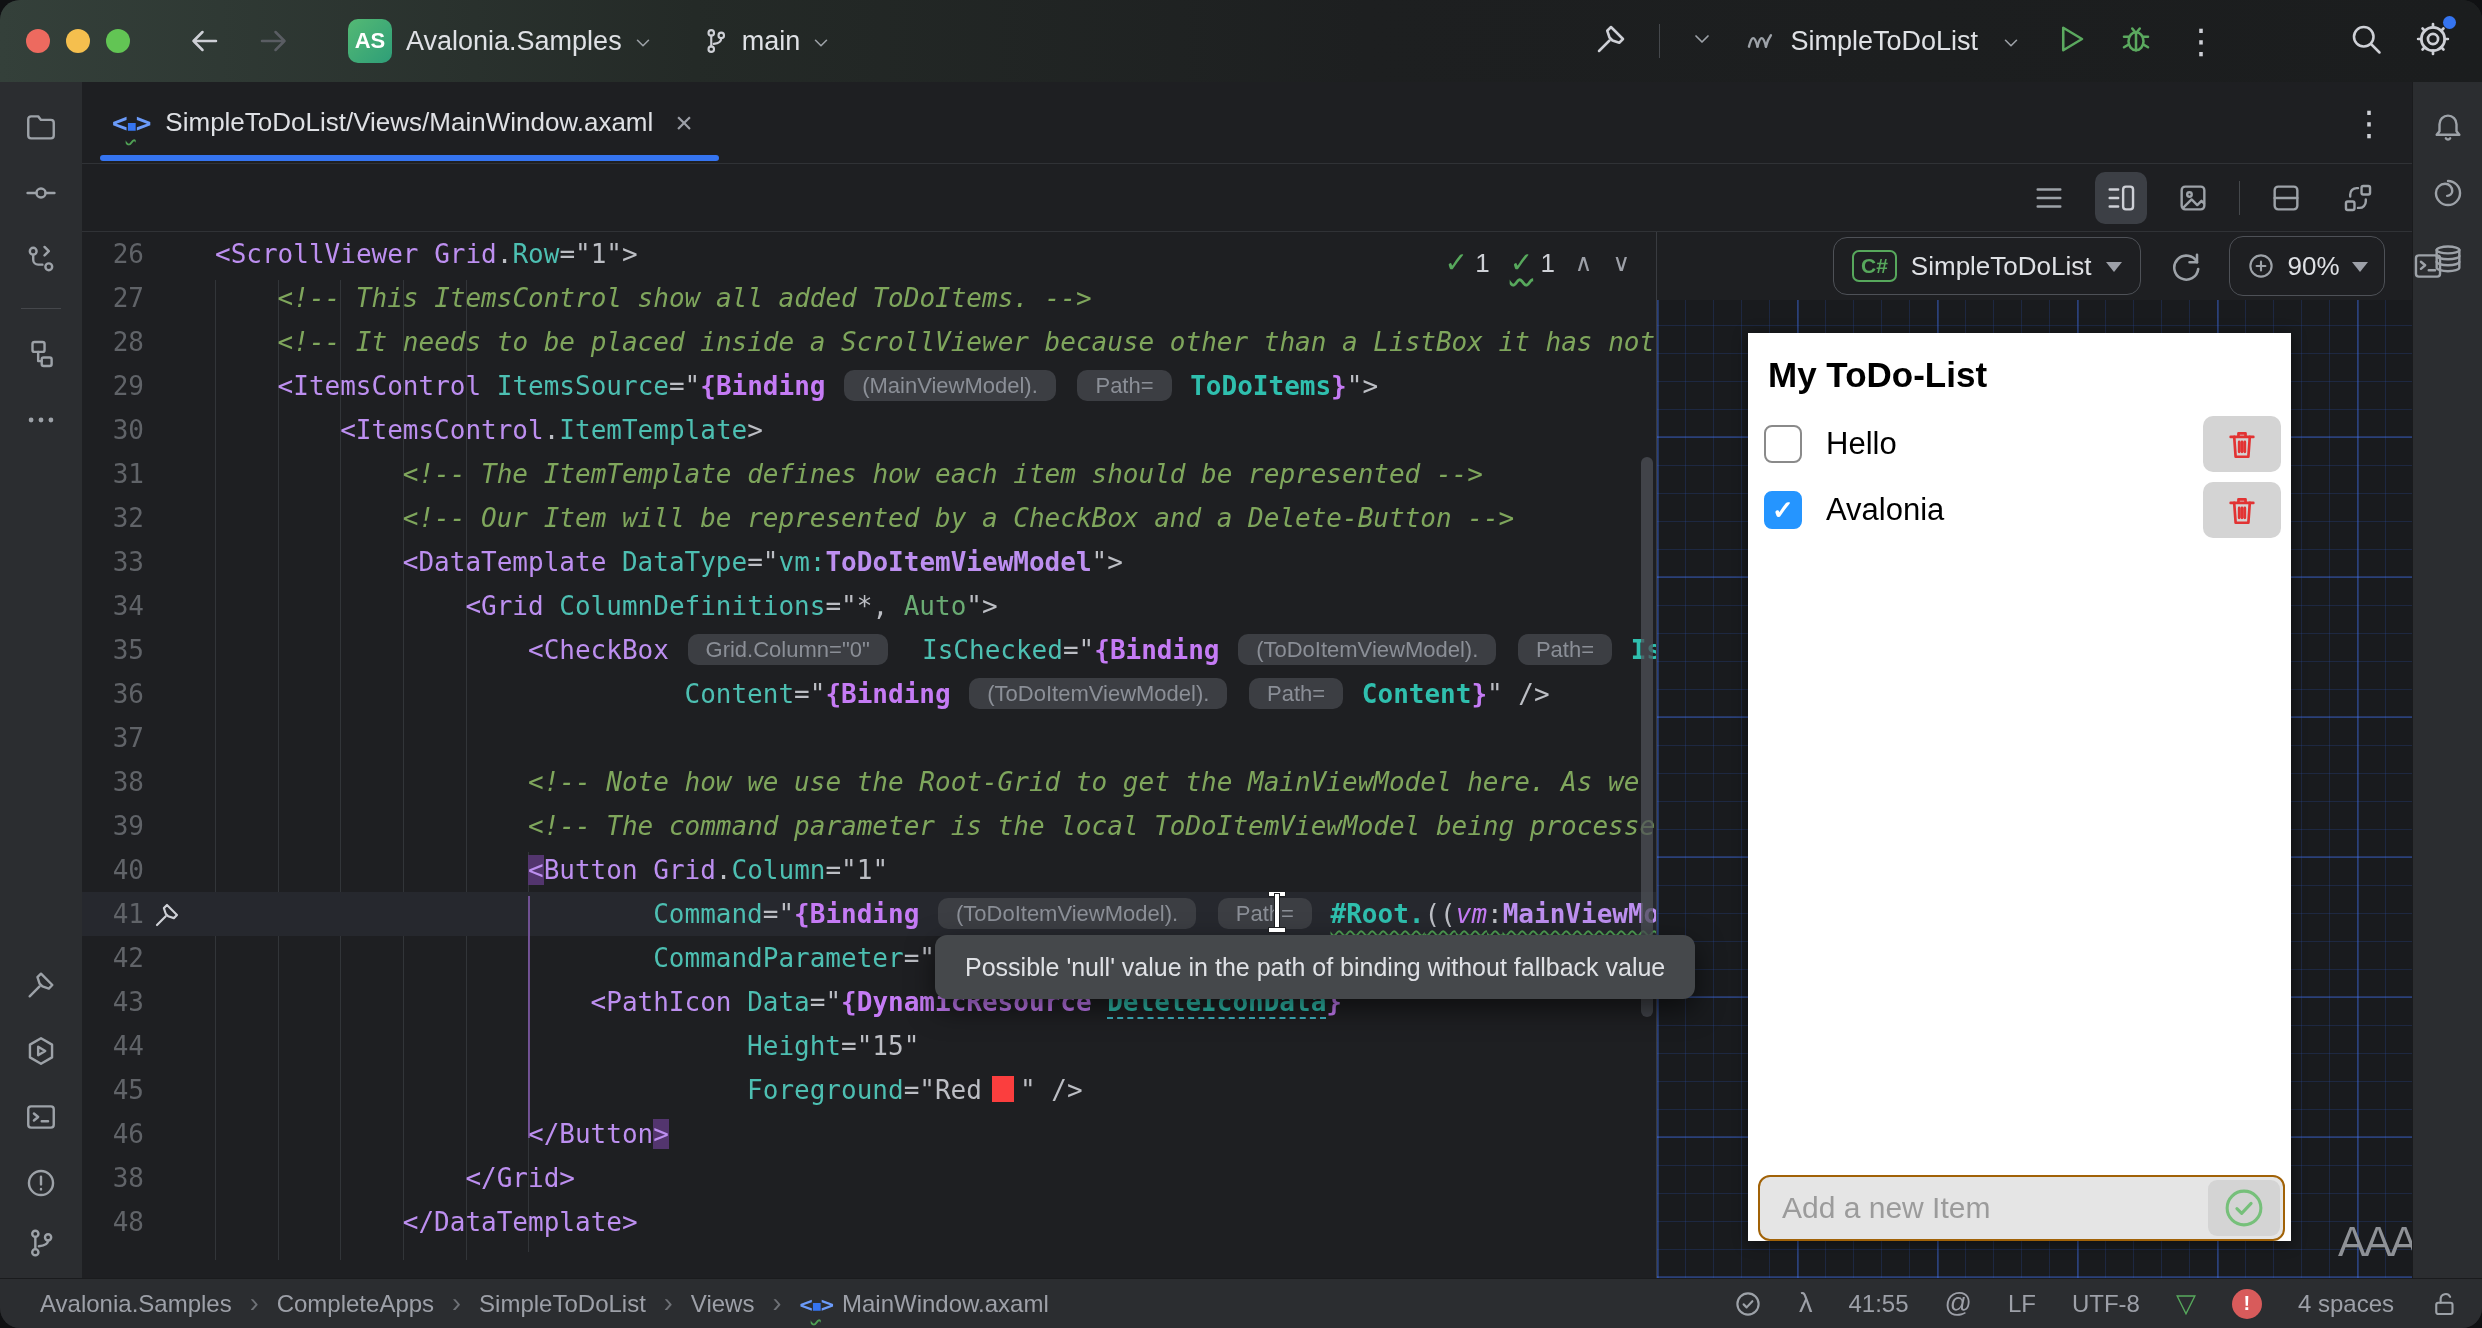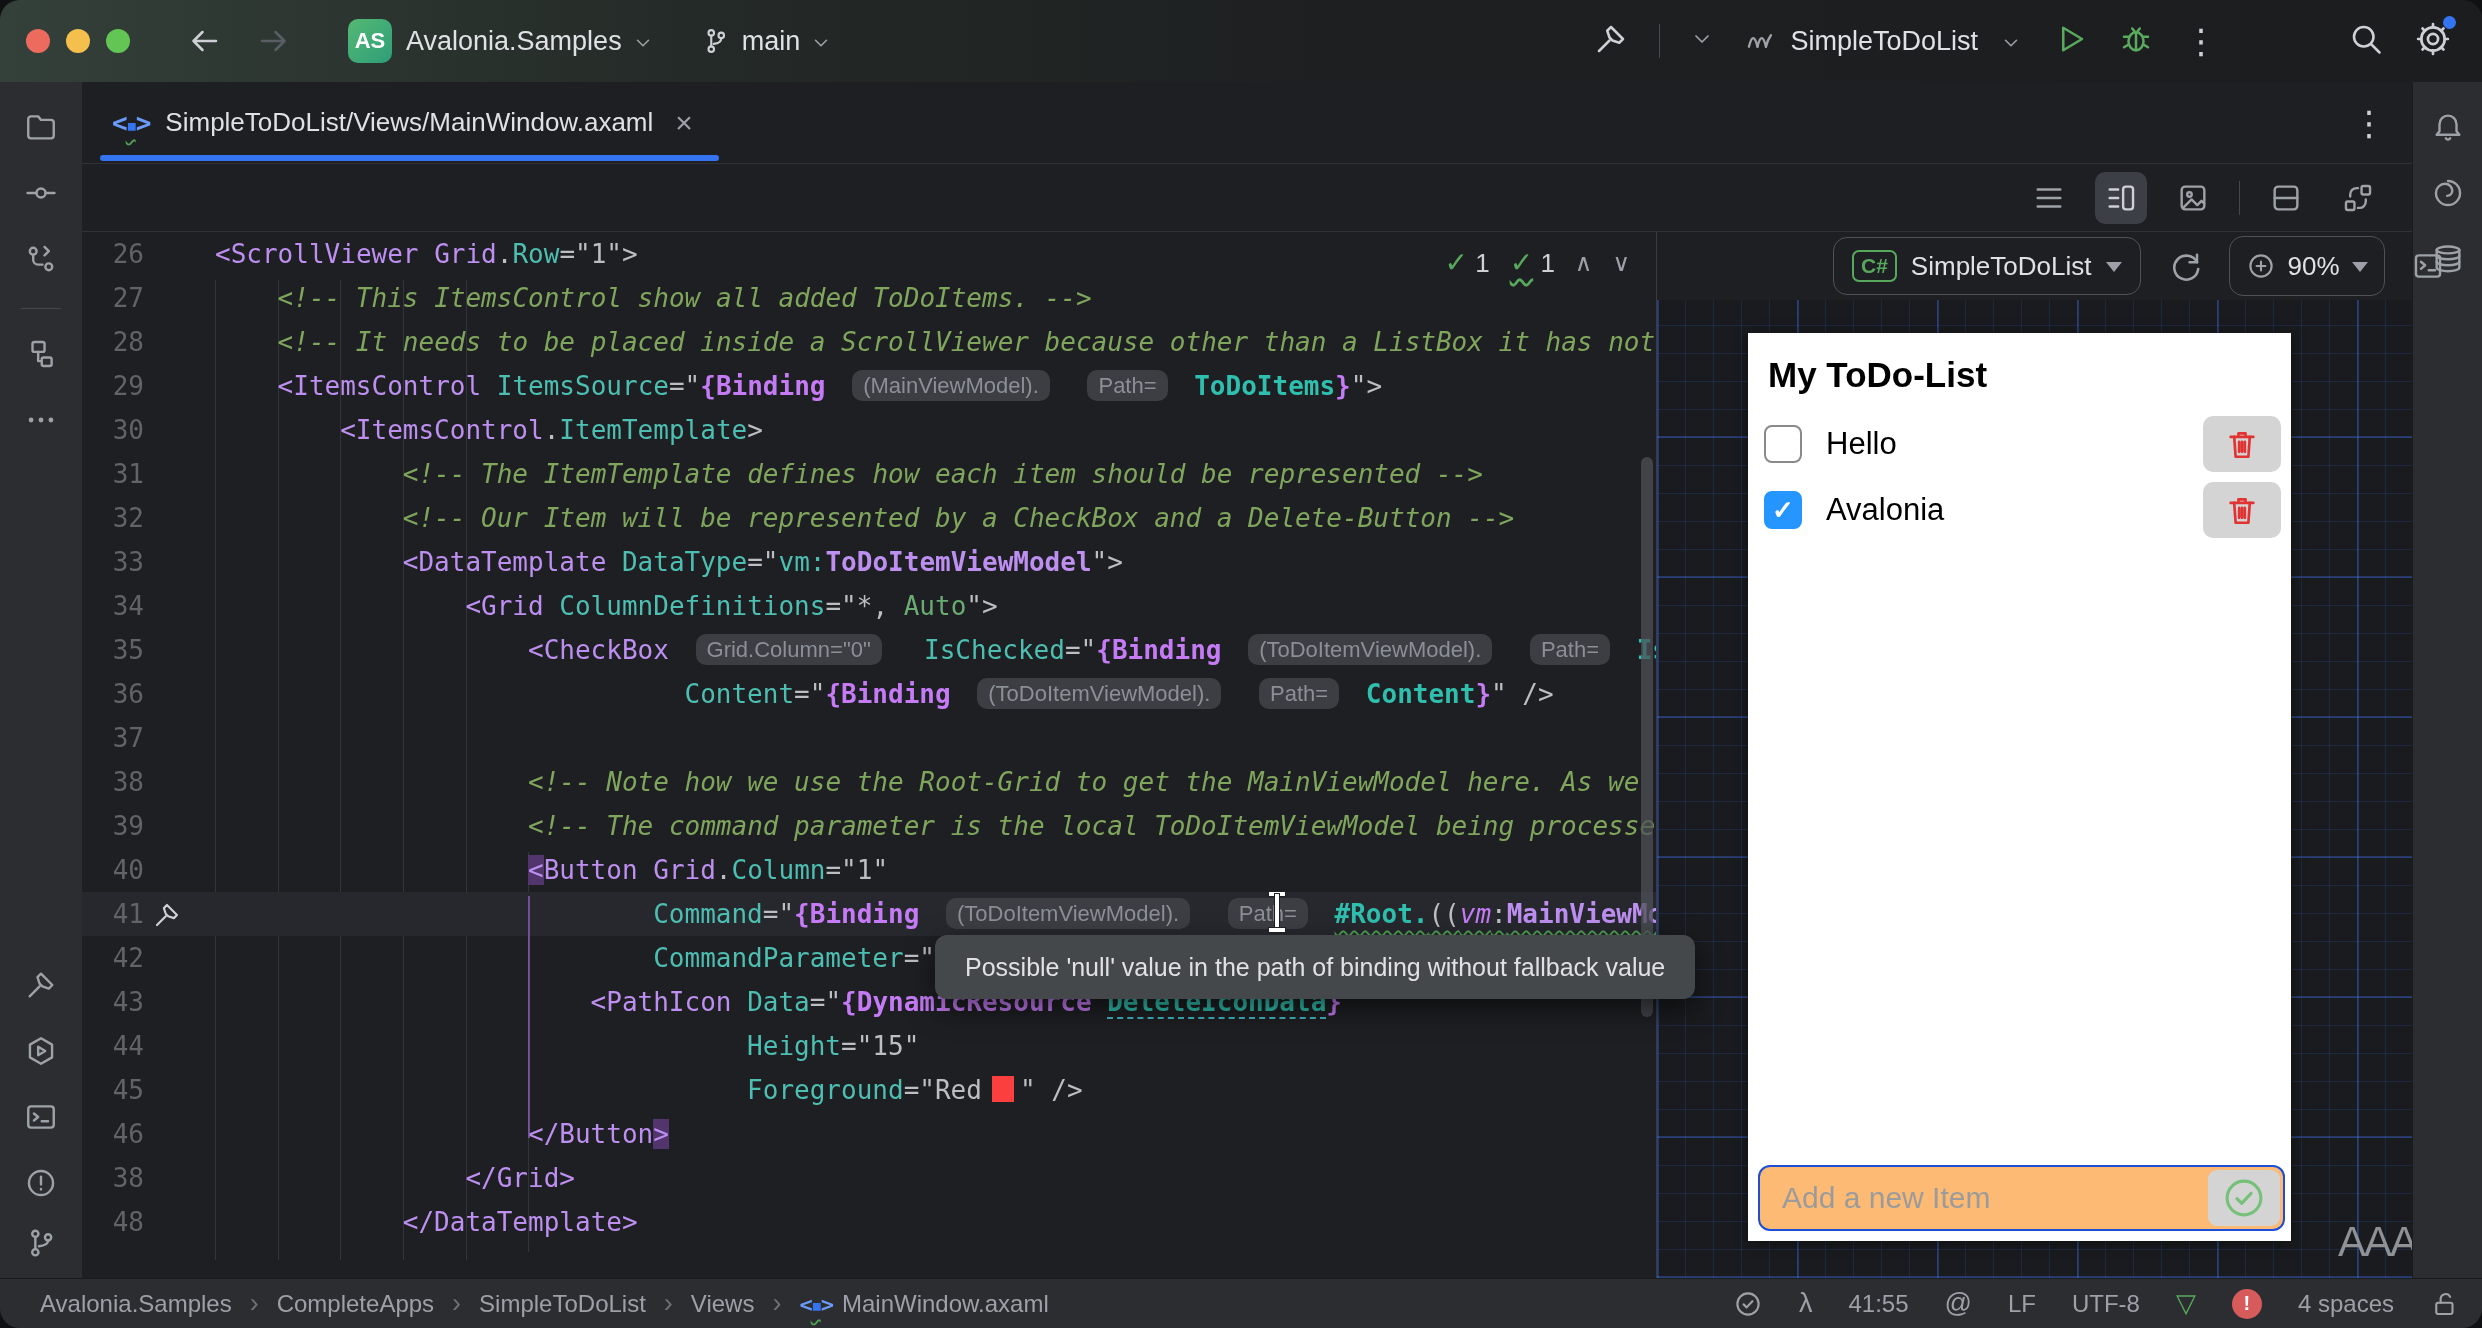--- a/index.html
+++ b/index.html
@@ -63,21 +63,21 @@
   .line{display:flex;height:44px;line-height:44px;white-space:pre;font-family:"DejaVu Sans Mono",monospace;font-size:26px}
   .line.cur{background:#26282e}
   .num{flex:0 0 62px;width:62px;text-align:right;margin-right:71px;color:#606368}
   .code{white-space:pre}
   .t{color:#bd8ff0}.a{color:#4dbfb2}.v{color:#bcbec4}.p{color:#bcbec4}.g{color:#6aab73}
   .c{color:#7fa65c;font-style:italic}
   .k{color:#c57bf5;font-weight:bold}
   .b{color:#2fbfae;font-weight:bold}
   .tb{color:#bd8ff0;font-weight:bold}
   .ns{color:#c57bf5;font-style:italic}
-  .i{font-family:"Liberation Sans",sans-serif;font-size:22px;background:#3c3e43;color:#8b8f97;border-radius:10px;padding:3px 11px;margin:0 11px;vertical-align:2px;font-weight:normal;font-style:normal}
+  .i{font-family:"Liberation Sans",sans-serif;font-size:22px;background:#3c3e43;color:#8b8f97;border-radius:10px;padding:3px 18px;margin:0 3px;vertical-align:2px;font-weight:normal;font-style:normal}
   .sq{text-decoration:underline;text-decoration-style:wavy;text-decoration-color:#4fa154;text-decoration-thickness:2px;text-underline-offset:7px}
   .dsh{border-bottom:2px dashed #3fb6c4}
   .hlp{background:#53356e}
   .swatch{display:inline-block;width:22px;height:26px;background:#fb3e3e;vertical-align:-3px;margin:0 6px 0 10px}
   .inspections{position:absolute;top:14px;right:26px;display:flex;align-items:center;gap:20px;font-size:26px;color:#ced0d6;z-index:5}
   .okmark{color:#57a85c;font-size:28px}
   .okmark.wavy{text-decoration:underline;text-decoration-style:wavy;text-decoration-color:#57a85c;text-underline-offset:6px}
   .insp-chev{color:#9da0a8;font-size:24px}
   .scrollthumb{position:absolute;right:3px;top:225px;width:12px;height:560px;border-radius:6px;background:#4d5057;opacity:.75}
   .gutter-hammer{position:absolute;left:70px;top:668px;z-index:4}
@@ -106,21 +106,21 @@
       repeating-linear-gradient(0deg,rgba(45,85,190,.22) 0 1px,transparent 1px 28px),
       repeating-linear-gradient(90deg,rgba(45,85,190,.22) 0 1px,transparent 1px 28px);}
   .appwin{position:absolute;left:91px;top:33px;width:543px;height:908px;background:#fff;color:#111;box-shadow:0 2px 14px rgba(0,0,0,.45)}
   .app-title{font-size:35px;font-weight:bold;color:#000;padding:22px 0 0 20px}
   .todo-items{margin-top:16px}
   .todo-row{height:66px;display:flex;align-items:center;padding:0 10px 0 16px}
   .chk{width:38px;height:38px;border-radius:8px;border:2px solid #8a8a8a;background:#fff;flex:0 0 38px;display:flex;align-items:center;justify-content:center}
   .chk.checked{border-color:#2595ff;background:#2595ff;color:#fff;font-size:26px;font-weight:bold}
   .todo-label{font-size:31px;color:#000;margin-left:24px}
   .delbtn{margin-left:auto;width:78px;height:56px;border-radius:10px;background:#d4d4d4;display:flex;align-items:center;justify-content:center}
-  .newitem{position:absolute;left:10px;right:6px;bottom:10px;height:66px;border:2px solid #1d4ed8;border-radius:12px;background:#fdba74;display:flex;align-items:center}
+  .newitem{position:absolute;left:10px;right:6px;bottom:0;height:66px;border:2px solid #a16207;border-radius:12px;background:#e5e5e5;display:flex;align-items:center}
   .newitem input{flex:1;border:none;outline:none;font-size:30px;padding-left:22px;color:#222;background:transparent;font-family:"Liberation Sans",sans-serif}
   .newitem input::placeholder{color:#9b9b9b}
   .okbtn{flex:0 0 72px;width:72px;height:56px;margin:3px 3px 3px 0;border-radius:9px;background:#d4d4d4;display:flex;align-items:center;justify-content:center}
   .watermark{position:absolute;left:681px;top:918px;font-size:42px;color:#9b9ea3;letter-spacing:-2px;opacity:.9}
 
   
   .statusbar{height:50px;flex:0 0 50px;background:#2b2d30;border-top:1px solid #1a1b1d;display:flex;align-items:center;
     padding:0 22px 0 40px;font-size:24px;color:#9da0a8;border-radius:0 0 14px 14px}
   .crumbs{display:flex;align-items:center;gap:18px}
   .crumb-sep{color:#6e7176;font-size:27px}

